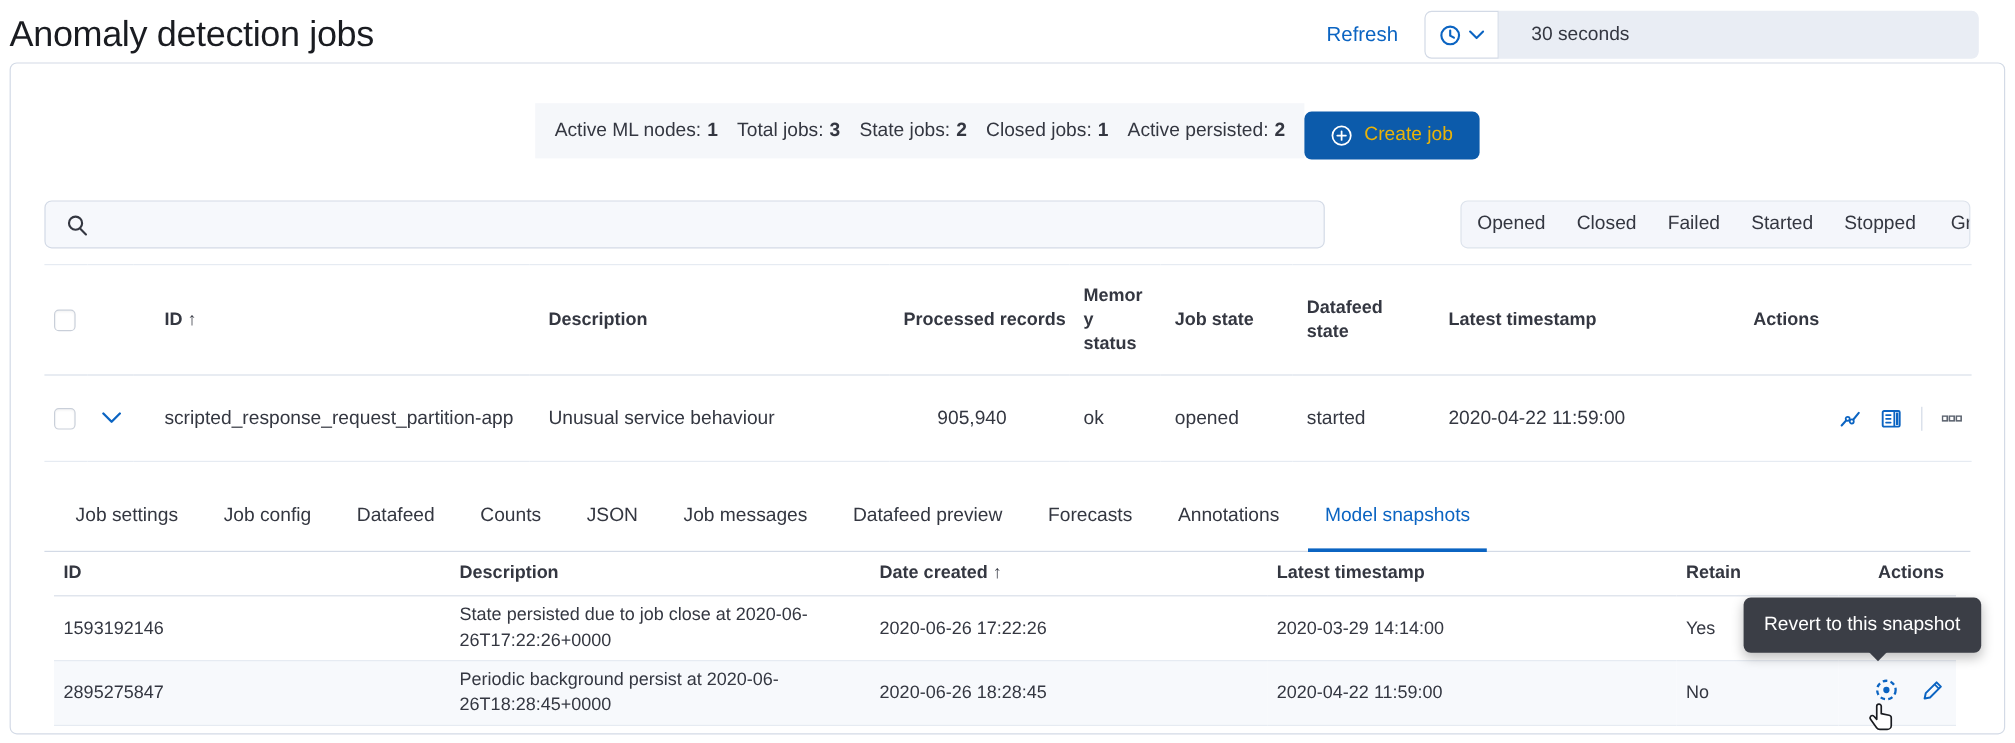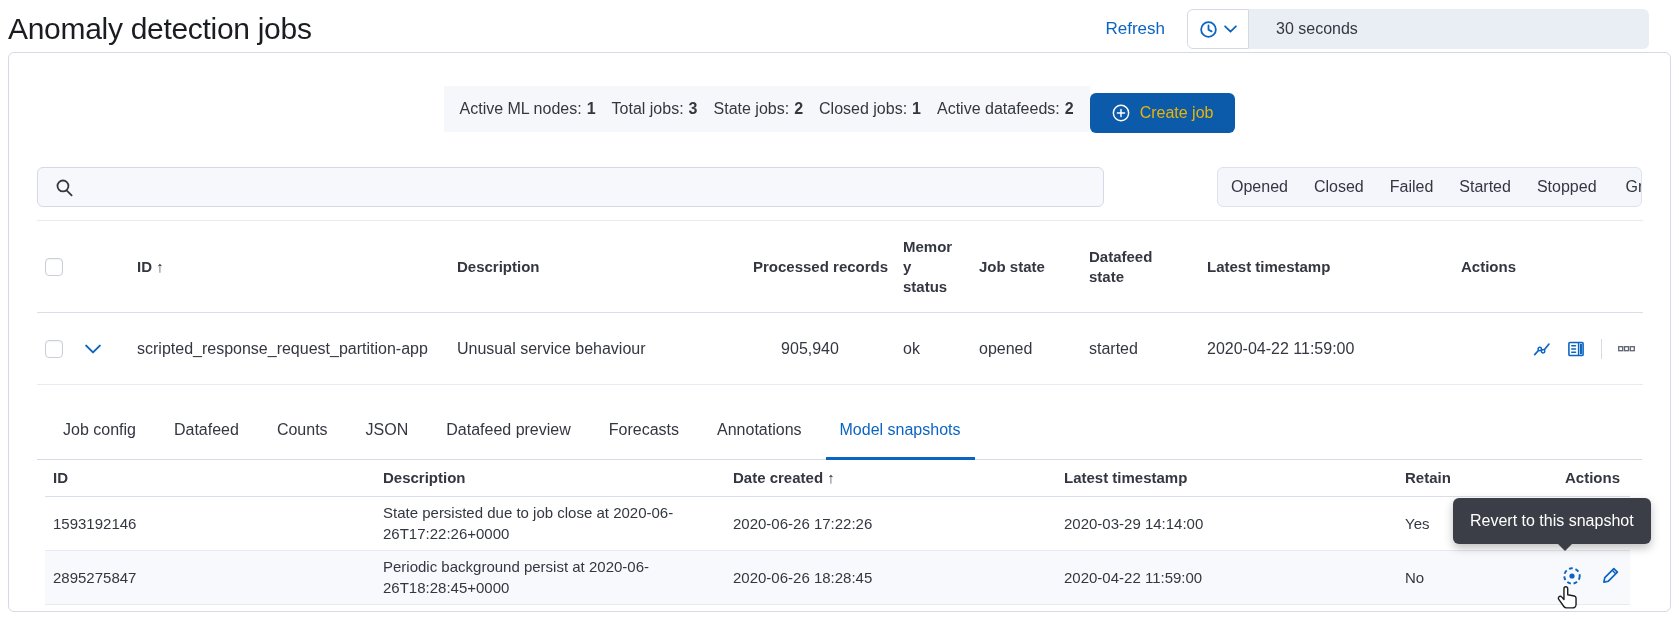--- a/index.html
+++ b/index.html
@@ -114,21 +114,21 @@
 </div>
 
 <div class="panel">
 
   <div class="panel-top">
     <div class="stats-bar">
       <span class="stat-item"><span>Active ML nodes:</span><b>1</b></span>
       <span class="stat-item"><span>Total jobs:</span><b>3</b></span>
       <span class="stat-item"><span>State jobs:</span><b>2</b></span>
       <span class="stat-item"><span>Closed jobs:</span><b>1</b></span>
-      <span class="stat-item"><span>Active datafeeds:</span><b>2</b></span>
+      <span class="stat-item"><span>Active persisted:</span><b>2</b></span>
     </div>
     <button class="create-job-btn">
       <span style="display:inline-flex">
         <svg width="18" height="18" viewBox="0 0 16 16">
             <circle cx="8" cy="8" r="6.8" fill="none" stroke="#fff" stroke-width="1.3"></circle>
             <path d="M8 4.8 V11.2 M4.8 8 H11.2" stroke="#fff" stroke-width="1.3" stroke-linecap="round"></path>
           </svg>
       </span>
       <span>Create job</span>
     </button>
@@ -231,24 +231,26 @@
                   <rect x="12.3" y="0.7" width="4" height="4" fill="none" stroke="#5d6470" stroke-width="1.3"></rect>
                 </svg>
             </span>
           </div>
         </td>
       </tr>
     </tbody>
   </table>
 
   <div class="tabs-wrap">
+    <span class="tab">Job settings</span>
     <span class="tab">Job config</span>
     <span class="tab">Datafeed</span>
     <span class="tab">Counts</span>
     <span class="tab">JSON</span>
+    <span class="tab">Job messages</span>
     <span class="tab">Datafeed preview</span>
     <span class="tab">Forecasts</span>
     <span class="tab">Annotations</span>
     <span class="tab selected">Model snapshots</span>
   </div>
 
   <table class="snap-table">
     <colgroup>
       <col style="width:330px">
         <col style="width:350px">

